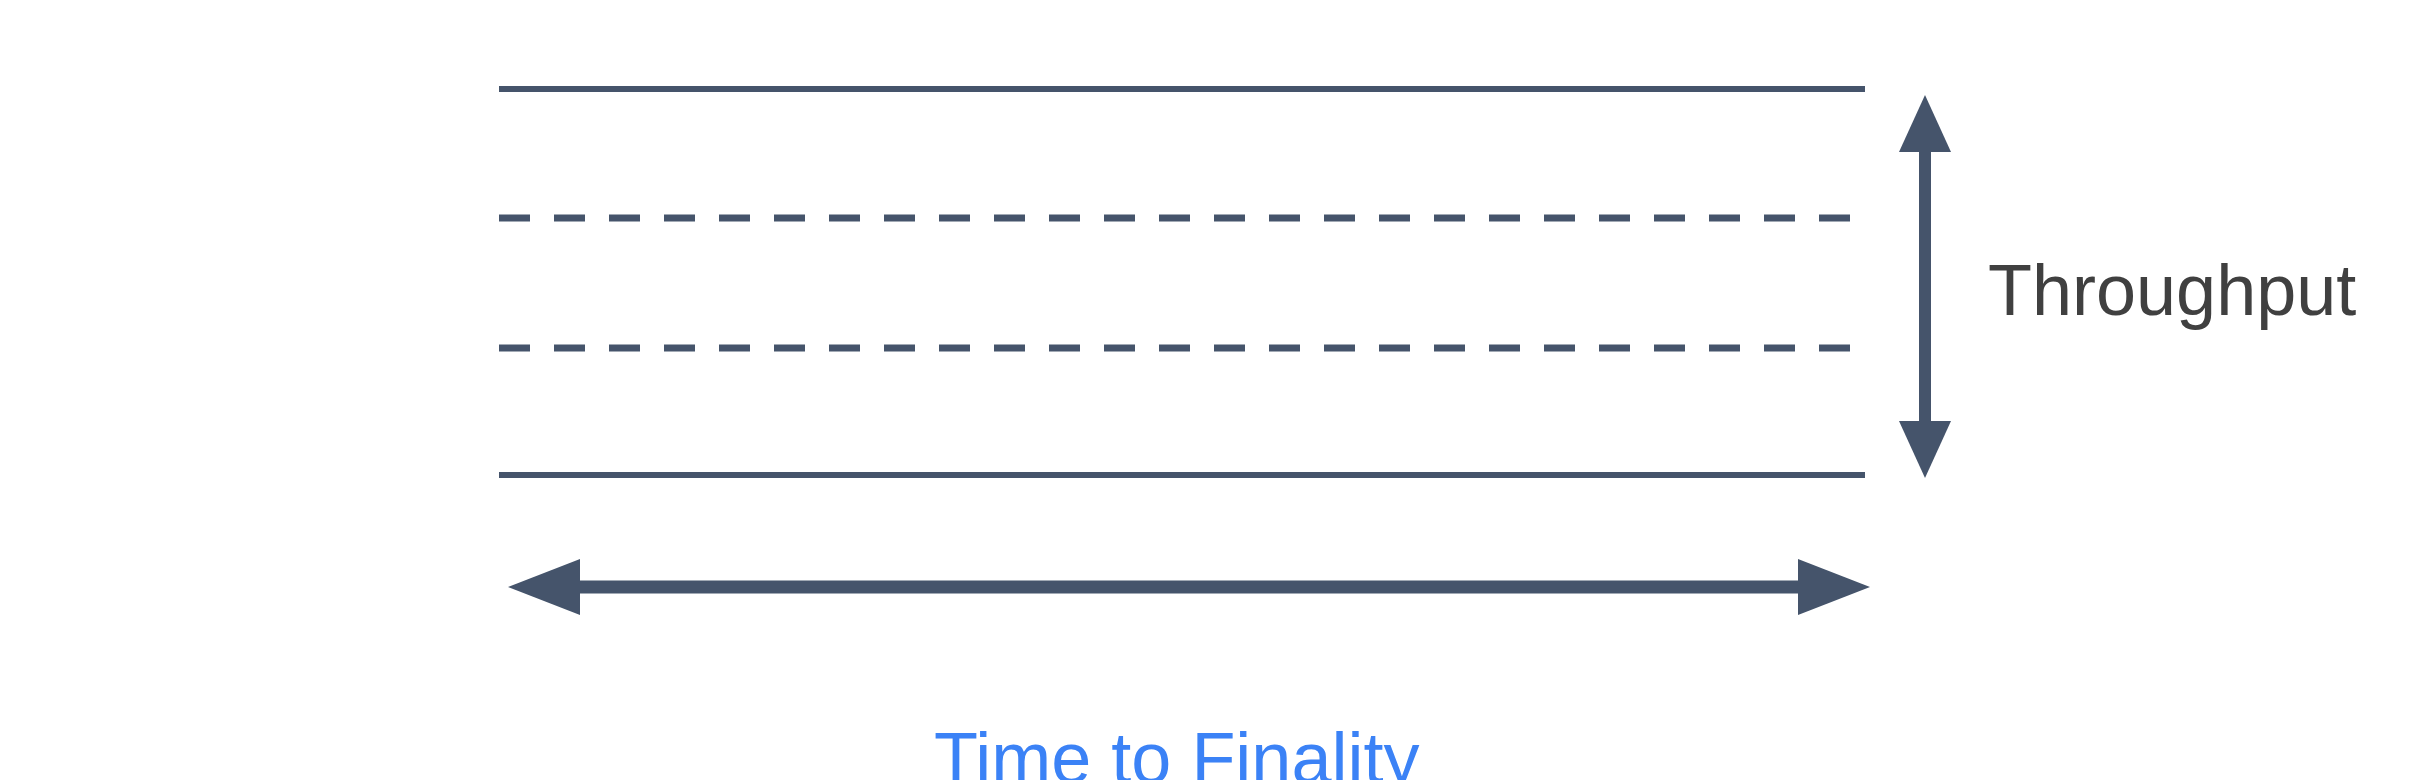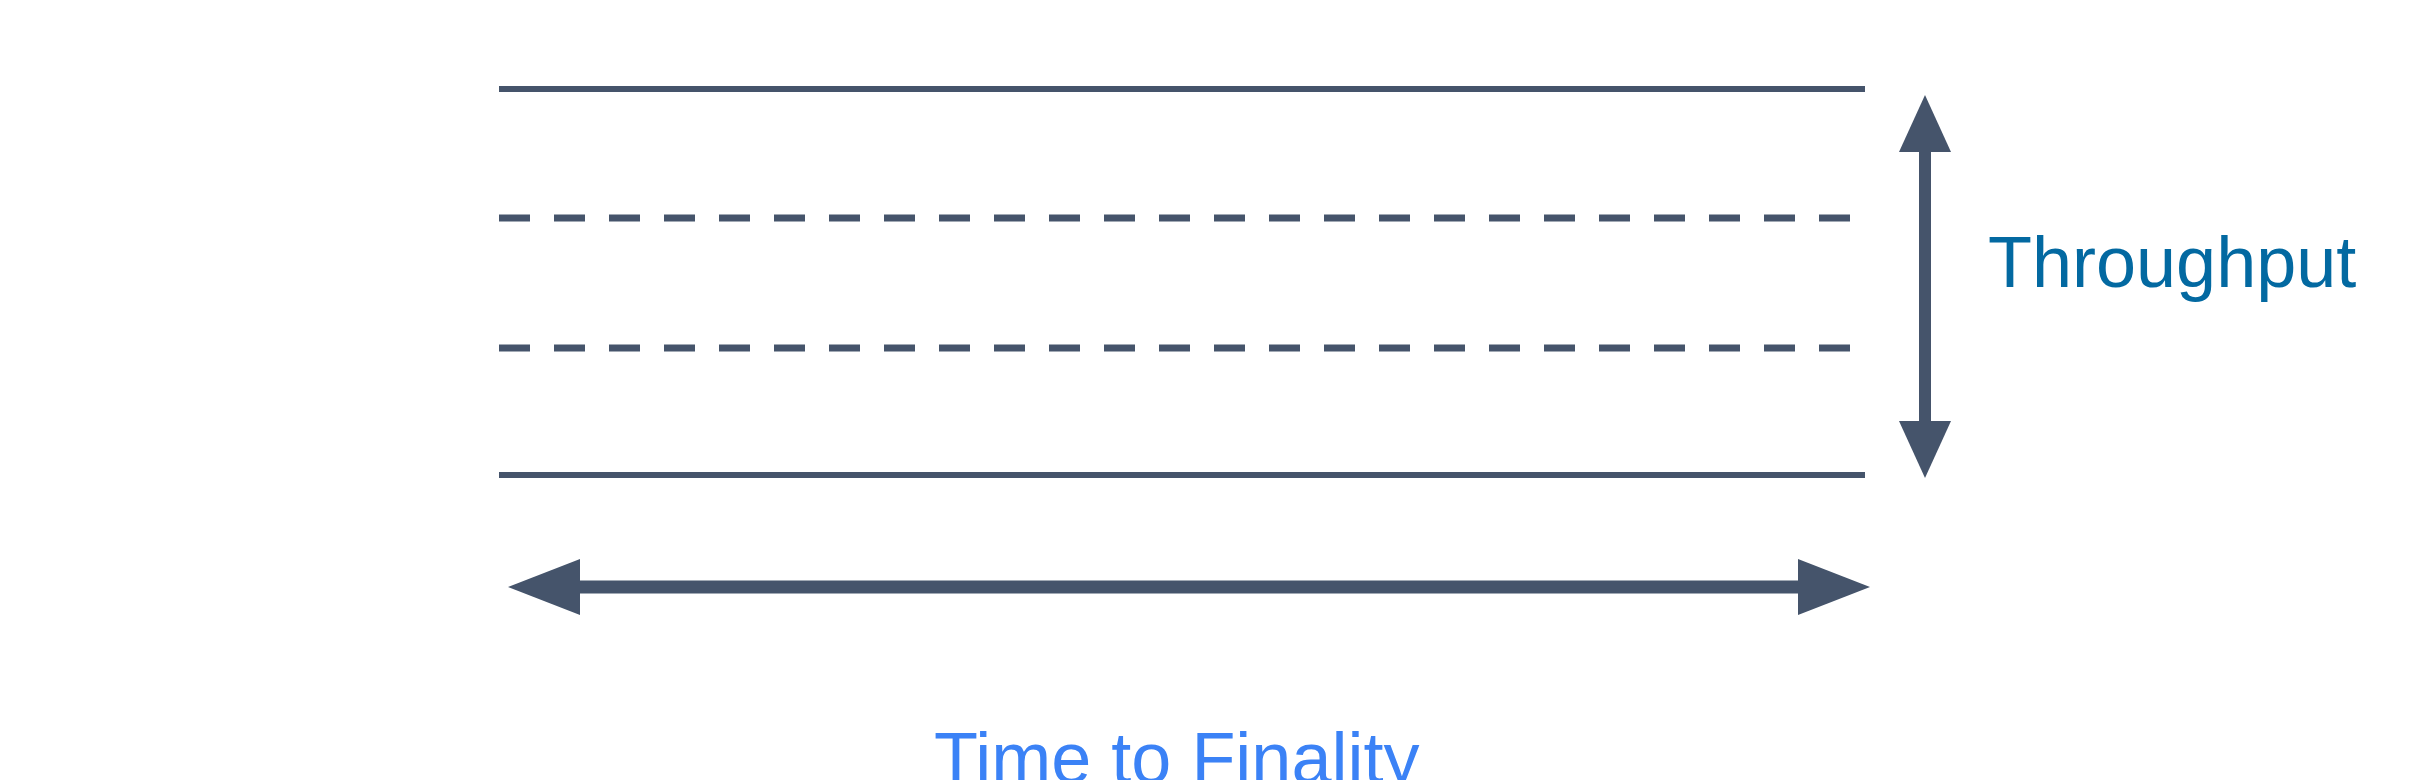--- a/index.html
+++ b/index.html
@@ -75,17 +75,17 @@
     <g>
 
       <rect x="580" y="580.5" width="1218" height="13" fill="#45546B"></rect>
 
       <polygon points="508,587 580,559 580,615" fill="#45546B"></polygon>
 
       <polygon points="1870,587 1798,559 1798,615" fill="#45546B"></polygon>
     </g>
   </svg>
 
-  <div class="axis-label" id="label-throughput" style="color: #0369a1;">Throughput</div>
+  <div class="axis-label" id="label-throughput" style="color: #404040; margin-top: 28px;">Throughput</div>
 
   <div class="axis-label" id="label-time-to-finality" style="color: #3b82f6; margin-top: 45px;">Time to Finality</div>
 
 </div>
 
 </body></html>

